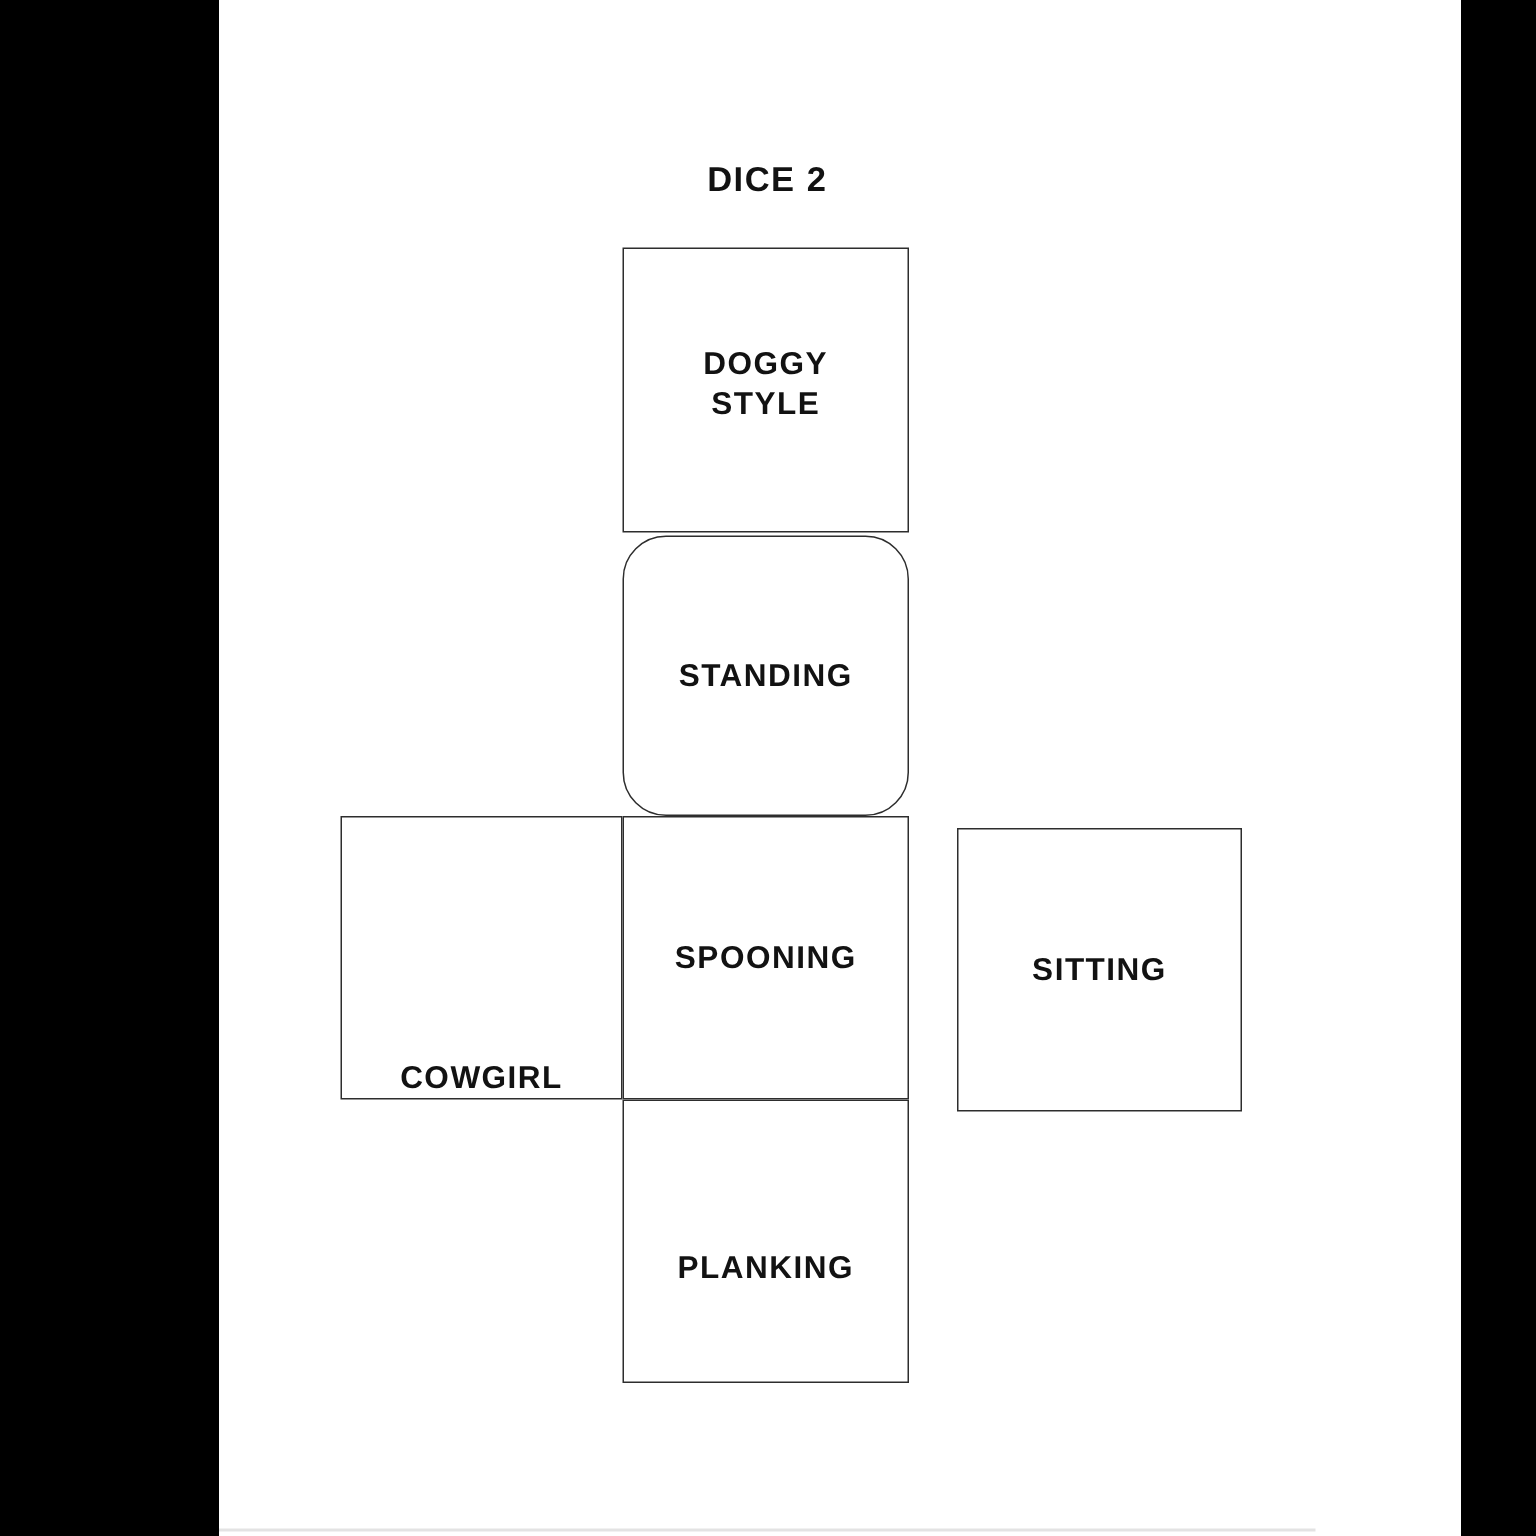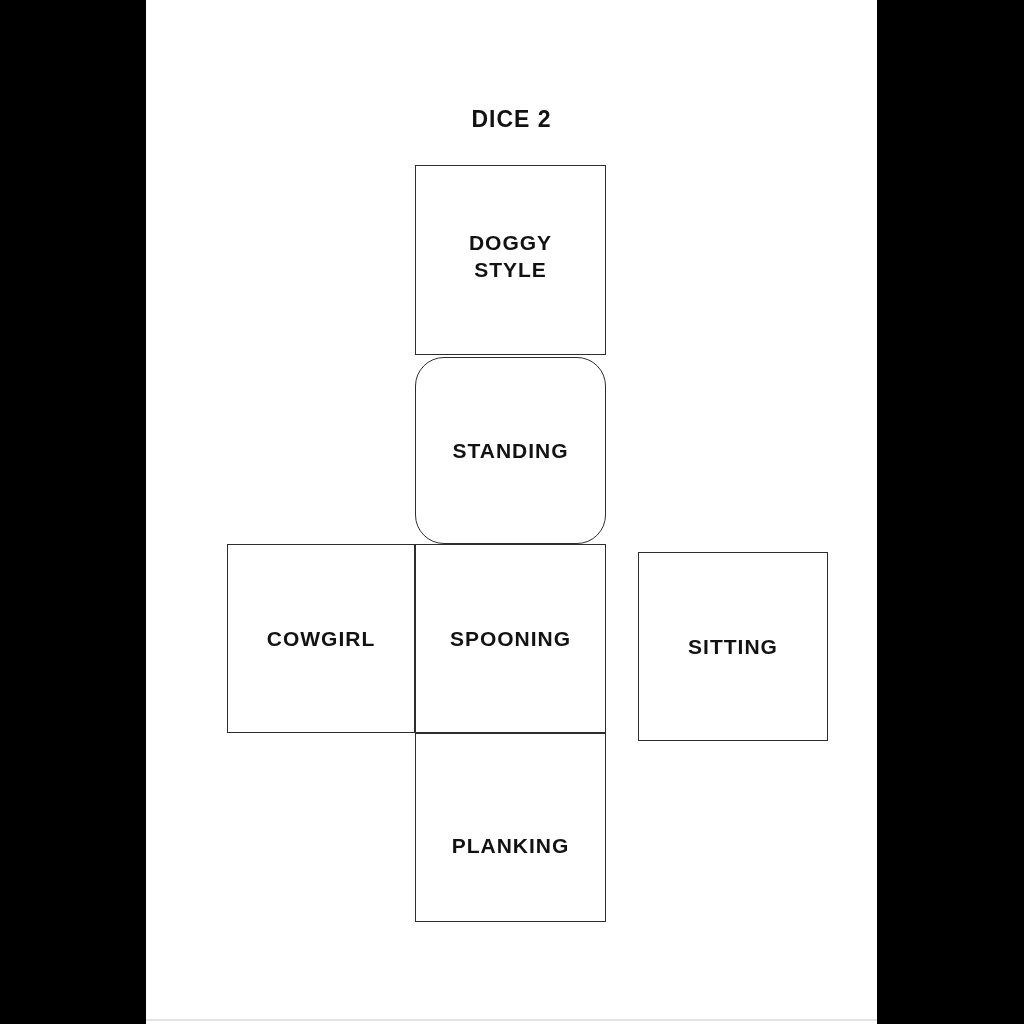--- a/index.html
+++ b/index.html
@@ -12,21 +12,21 @@
     width: 1024px;
     height: 1024px;
     background: #000000;
     overflow: hidden;
     font-family: "Liberation Sans", "DejaVu Sans", sans-serif;
   }
   .paper {
     position: absolute;
     left: 146px;
     top: 0;
-    width: 731px;
+    width: 828px;
     height: 1024px;
     background: #ffffff;
   }
   .paper-bottom-edge {
     position: absolute;
     left: 0;
     top: 1019px;
     width: 731px;
     height: 2px;
     background: #e3e3e3;
@@ -57,21 +57,21 @@
     font-size: 21px;
     font-weight: 700;
     letter-spacing: 1px;
     color: #121212;
     line-height: 27px;
   }
   
   .face-doggy-style { left: 269px; top: 165px; width: 191px; height: 190px; padding-bottom: 8px; }
   .face-doggy-style .face-label { max-width: 125px; }
   .face-standing    { left: 269px; top: 357px; width: 191px; height: 187px; border-radius: 29px; }
-  .face-cowgirl     { left:  81px; top: 544px; width: 188px; height: 189px; }
+  .face-cowgirl     { left:  81px; top: 544px; width: 188px; height: 189px; align-items: flex-end; }
   .face-spooning    { left: 269px; top: 544px; width: 191px; height: 189px; }
   .face-sitting     { left: 460px; top: 552px; width: 190px; height: 189px; margin-left: 32px; }
   .face-planking    { left: 269px; top: 733px; width: 191px; height: 189px; padding-top: 36px; }
 </style>
 </head>
 <body>
 
 <div id="canvas">
   <div class="paper">
 

